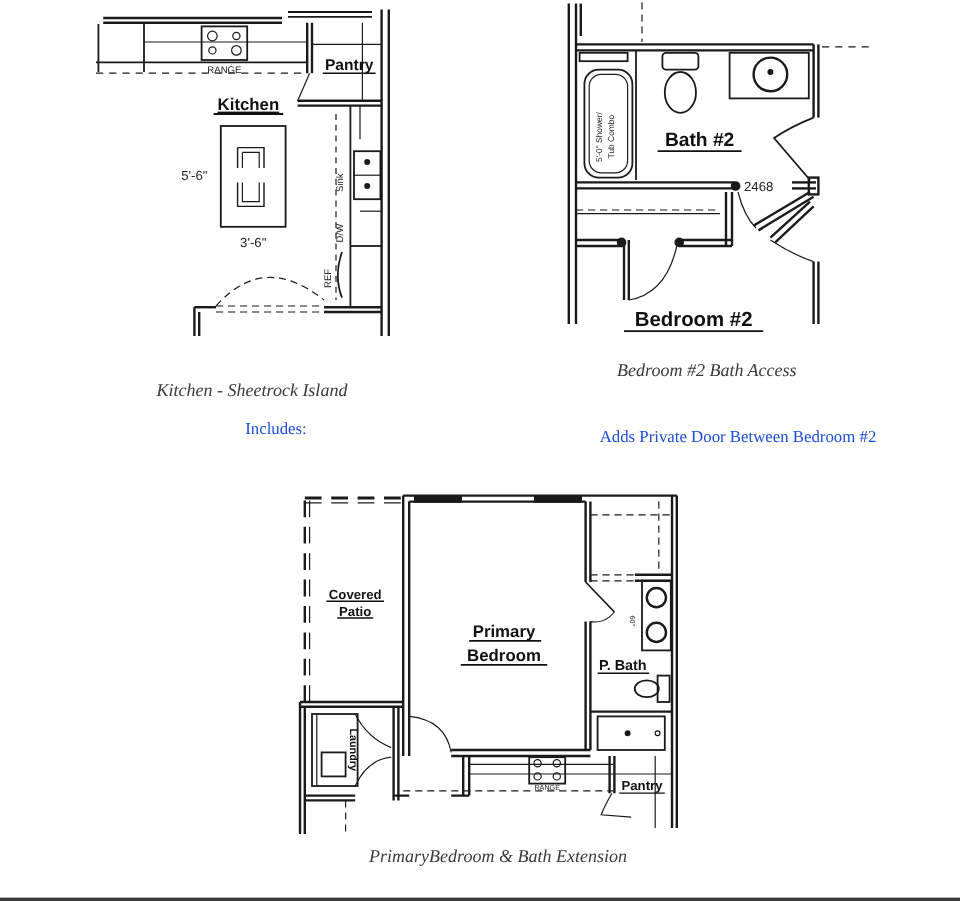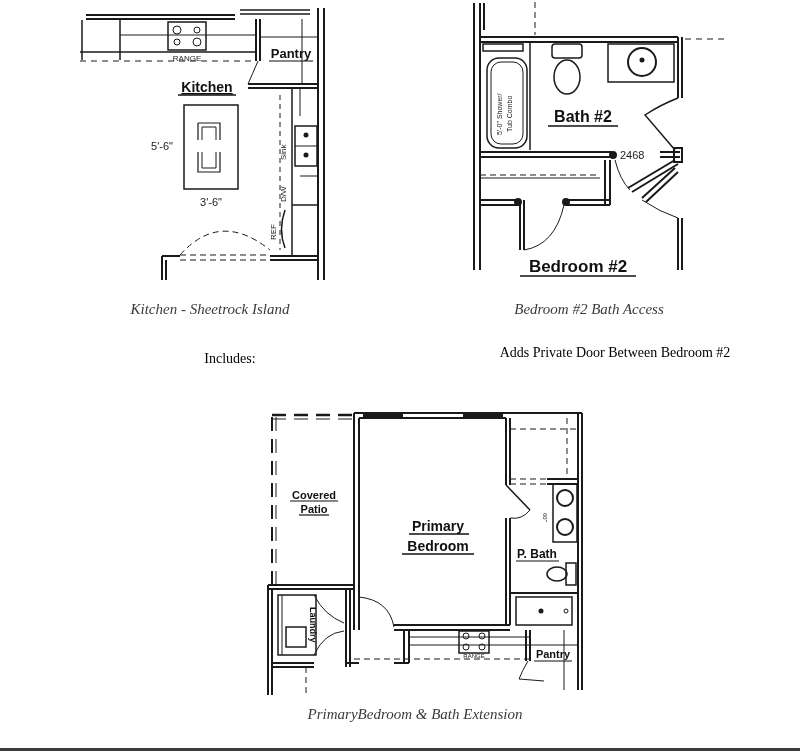--- a/index.html
+++ b/index.html
@@ -1,20 +1,20 @@
 <!DOCTYPE html>
 <html><head>
   <meta charset="utf-8">
   <style>
     html, body { margin: 0; padding: 0; background: #ffffff; }
     body { width: 800px; height: 751px; position: relative; overflow: hidden; font-family: "Liberation Sans", sans-serif; }
     .plan { position: absolute; }
     .plan svg { display: block; }
     .caption { position: absolute; font-family: "Liberation Serif", "DejaVu Serif", serif; font-style: italic; color: #3a3a3a; font-size: 15px; text-align: center; white-space: nowrap; }
-    .note { position: absolute; font-family: "Liberation Serif", "DejaVu Serif", serif; color: #000000; font-size: 14px; text-align: center; line-height: 17px; }
+    .note { position: absolute; font-family: "Liberation Serif", "DejaVu Serif", serif; color: #1d4ed8; font-size: 14px; text-align: center; line-height: 17px; }
     .note div { white-space: nowrap; }
     .bottom-bar { position: absolute; left: 0; top: 748px; width: 800px; height: 3px; background: #3c3c3c; }
     .lbl { font-family: "Liberation Sans", sans-serif; font-weight: bold; fill: #111; }
     .small { font-family: "Liberation Sans", sans-serif; fill: #222; }
   </style>
 </head>
 <body>
 
 <div class="plan" style="left:80px;top:0px;">
   <svg width="260" height="280" viewBox="0 0 260 280">
@@ -151,31 +151,31 @@
     <text class="small" x="0" y="0" font-size="7" transform="translate(42 135) rotate(-90)">5'-0" Shower/</text>
     <text class="small" x="0" y="0" font-size="7" transform="translate(52 132) rotate(-90)">Tub Combo</text>
     <text class="lbl" x="123" y="122" font-size="16" text-anchor="middle">Bath #2</text>
     <line x1="88" y1="126" x2="158" y2="126" stroke="#111" stroke-width="1.5"></line>
     <text class="small" x="160" y="159" font-size="11">2468</text>
     <text class="lbl" x="118" y="272" font-size="17" text-anchor="middle">Bedroom #2</text>
     <line x1="60" y1="276" x2="176" y2="276" stroke="#111" stroke-width="1.5"></line>
   </svg>
 </div>
 
-<div class="caption" style="left:110px;top:301px;width:200px;">Kitchen - Sheetrock Island</div>
+<div class="caption" style="left:110px;top:318px;width:200px;">Kitchen - Sheetrock Island</div>
 <div class="caption" style="left:484px;top:301px;width:210px;">Bedroom #2 Bath Access</div>
 
 <div class="note" style="left:150px;top:350px;width:160px;">
   <div>Includes:</div>
 </div>
-<div class="note" style="left:470px;top:344px;width:290px;">
+<div class="note" style="left:470px;top:356px;width:290px;">
   <div>Adds Private Door Between Bedroom #2</div>
 </div>
 
-<div class="plan" style="left:264px;top:405px;">
+<div class="plan" style="left:246px;top:405px;">
   <svg width="330" height="290" viewBox="0 0 330 290">
     <g stroke="#1a1a1a" fill="none" stroke-width="2">
 
       <line x1="8" y1="10" x2="90" y2="10" stroke-dasharray="14,8" stroke-width="2.5"></line>
       <line x1="8" y1="14" x2="90" y2="14" stroke-dasharray="14,8" stroke-width="1"></line>
       <line x1="8" y1="12" x2="8" y2="180" stroke-dasharray="14,8" stroke-width="2"></line>
       <line x1="12" y1="12" x2="12" y2="180" stroke-dasharray="14,8" stroke-width="1"></line>
 
       <line x1="90" y1="8" x2="318" y2="8"></line>
       <line x1="95" y1="13" x2="242" y2="13"></line>

